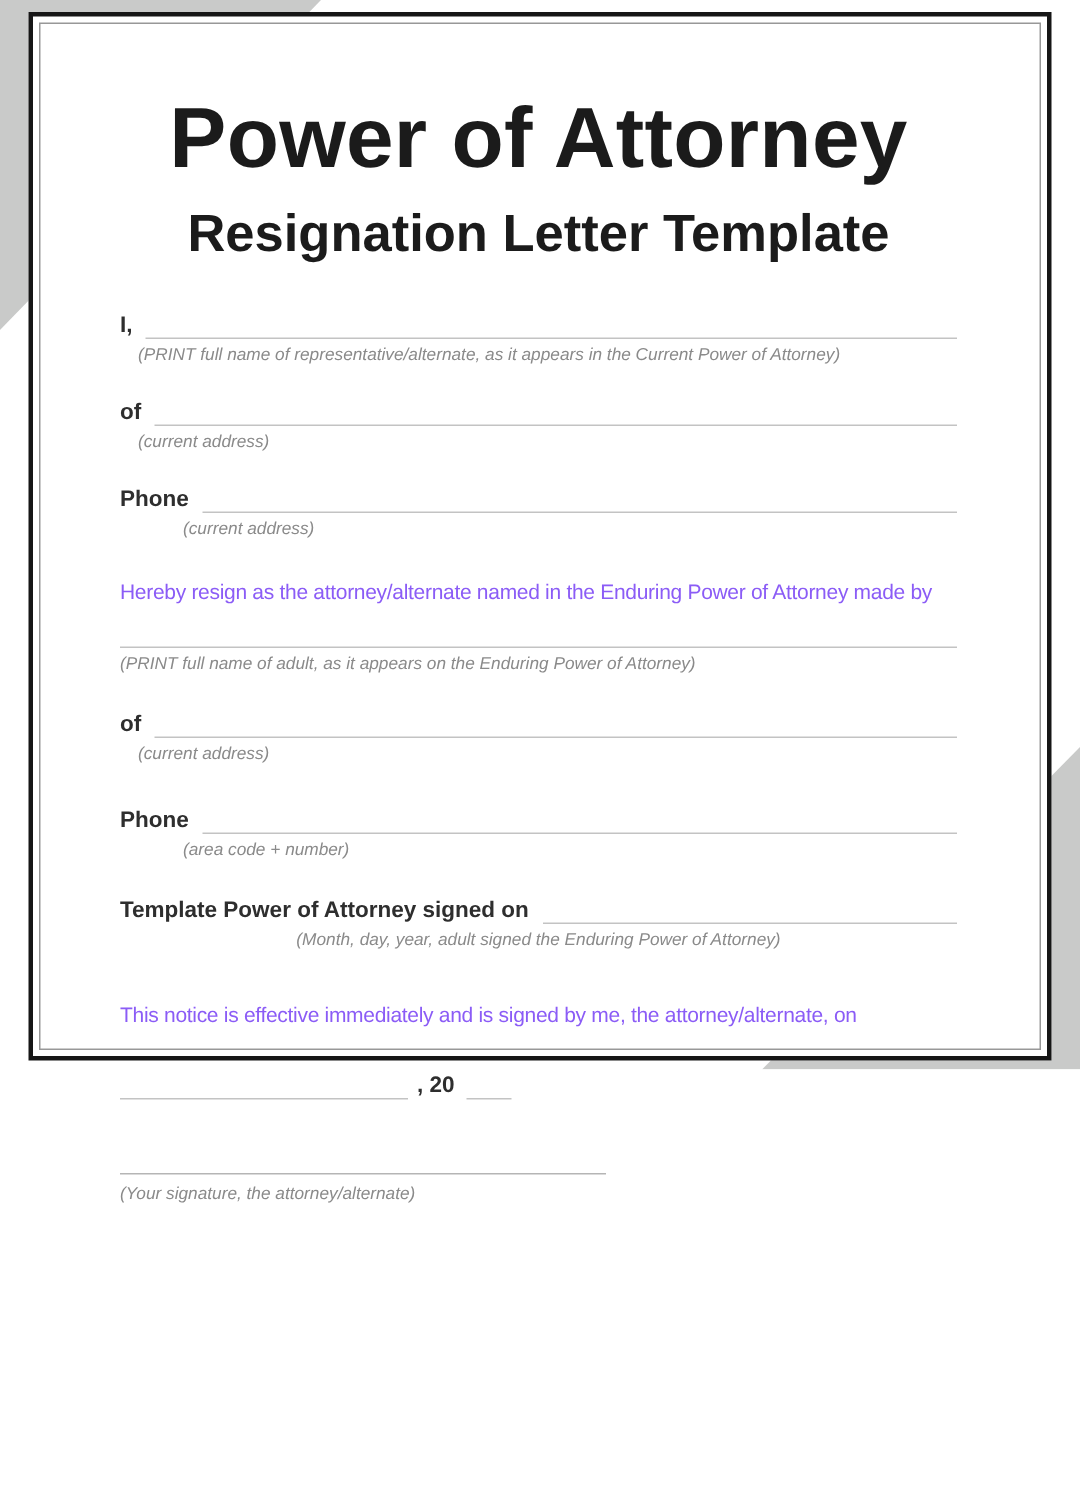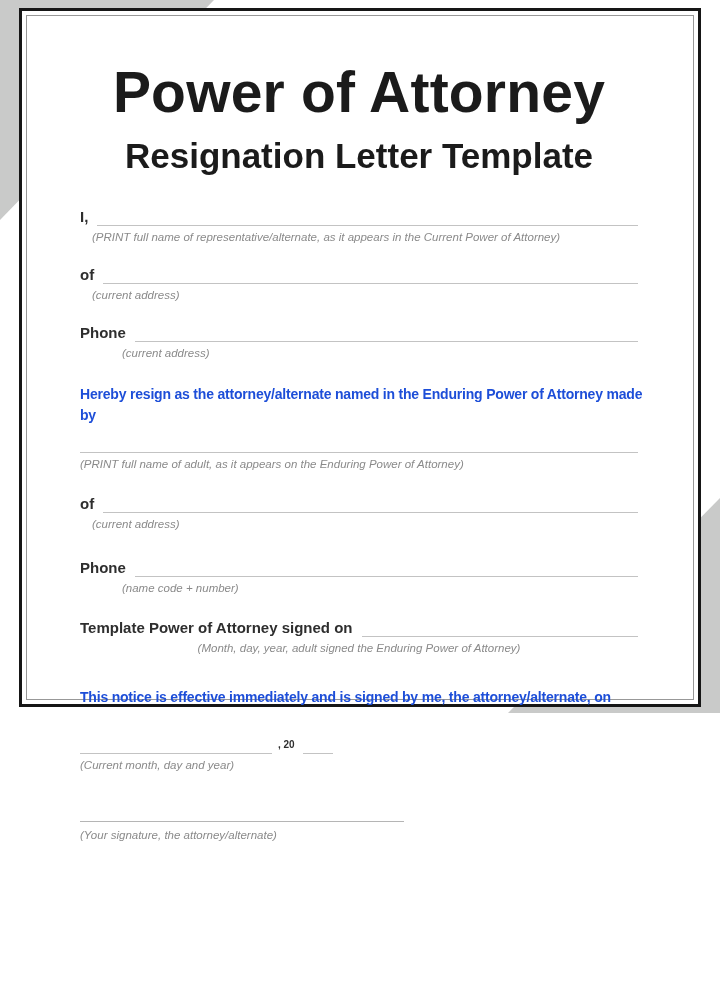--- a/index.html
+++ b/index.html
@@ -91,23 +91,23 @@
     font-style: italic;
     color: #8a8a8a;
     margin-top: 4px;
   }
   .indent-sm { padding-left: 12px; }
   .indent-md { padding-left: 42px; }
   .hint.right { text-align: center; }
   .para {
     font-size: 14px;
     line-height: 21px;
-    font-weight: 700;
+    font-weight: 400;
     letter-spacing: -0.2px;
-    color: #1d4ed8;
+    color: #8b5cf6;
     margin: 0 -12px 0 0;
   }
   
   .mt-rep-name  { margin-top: 32px; }
   .mt-field     { margin-top: 22px; }
   .mt-para1     { margin-top: 24px; }
   .mt-adultline { margin-top: 12px; }
   .mt-field2    { margin-top: 24px; }
   .mt-field3    { margin-top: 28px; }
   .mt-para2     { margin-top: 32px; }
@@ -118,21 +118,21 @@
     display: flex;
     align-items: flex-end;
     height: 18px;
   }
   .date-line {
     width: 192px;
     height: 18px;
     border-bottom: 1px solid #c3c3c3;
   }
   .year-prefix {
-    font-size: 10px;
+    font-size: 15px;
     font-weight: 700;
     line-height: 18px;
     margin: 0 8px 0 6px;
     white-space: pre;
   }
   .year-line {
     width: 30px;
     height: 18px;
     border-bottom: 1px solid #c3c3c3;
   }
@@ -183,36 +183,35 @@
         <div class="row mt-field2">
           <span class="label">of</span>
           <span class="line"></span>
         </div>
         <div class="hint indent-sm">(current address)</div>
 
         <div class="row mt-field3">
           <span class="label">Phone</span>
           <span class="line"></span>
         </div>
-        <div class="hint indent-md">(name code + number)</div>
+        <div class="hint indent-md">(area code + number)</div>
 
         <div class="row mt-field2">
           <span class="label">Template Power of Attorney signed on</span>
           <span class="line"></span>
         </div>
         <div class="hint right">(Month, day, year, adult signed the Enduring Power of Attorney)</div>
 
         <p class="para mt-para2">This notice is effective immediately and is signed by me, the attorney/alternate, on</p>
 
         <div class="date-row mt-date">
           <span class="date-line"></span>
           <span class="year-prefix">, 20</span>
           <span class="year-line"></span>
         </div>
-        <div class="hint">(Current month, day and year)</div>
 
         <div class="sig-line mt-sig"></div>
         <div class="hint tight">(Your signature, the attorney/alternate)</div>
 
       </div>
     </div>
   </div>
 </div>
 
 </body></html>

